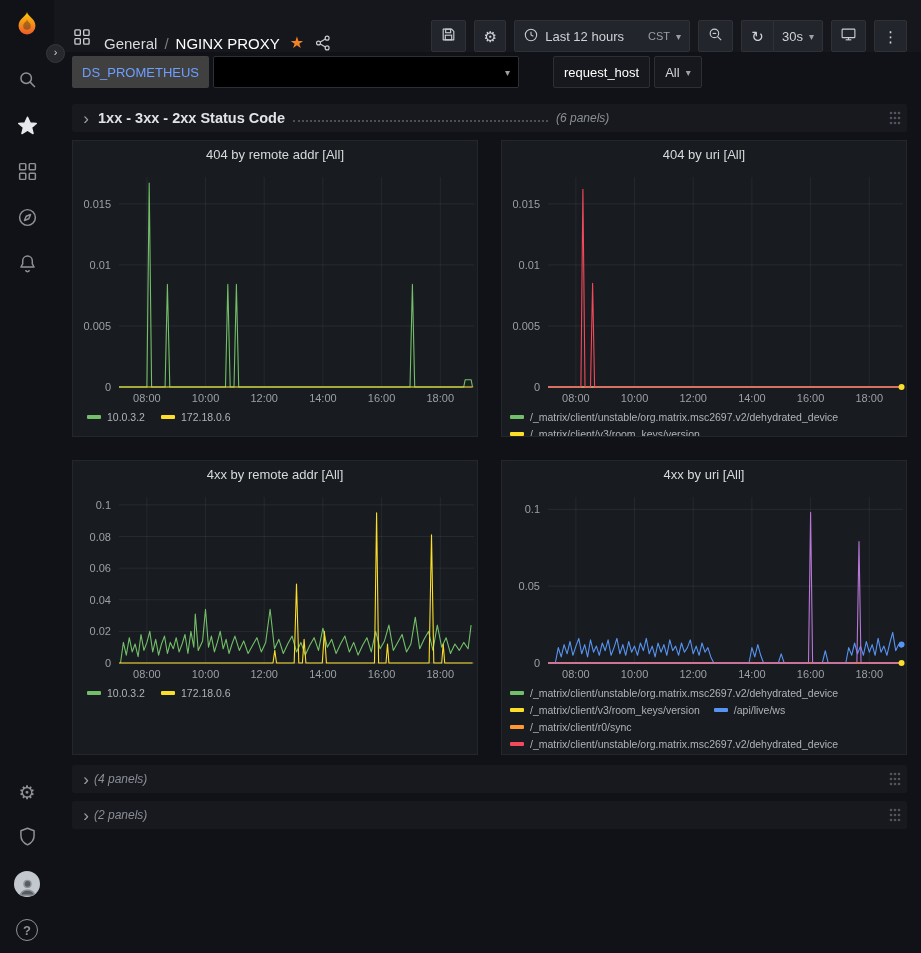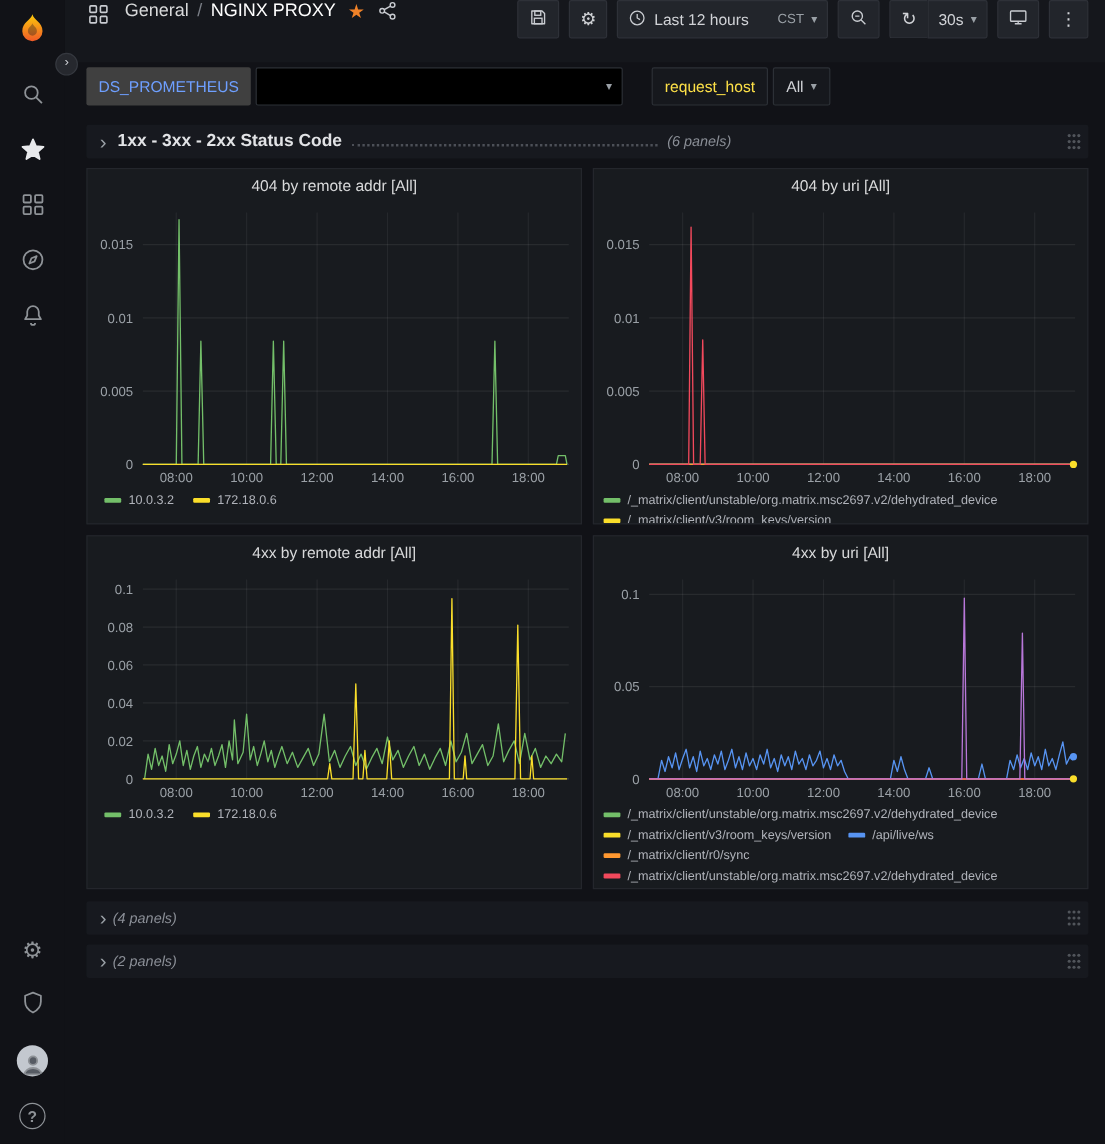--- a/index.html
+++ b/index.html
@@ -14,21 +14,21 @@
   .side-item.active svg{stroke:#e8e9ec;fill:#e8e9ec}
   .side-spacer{flex:1}
   .expand-btn{position:absolute;left:46px;top:44px;width:17px;height:17px;border-radius:50%;
     background:#26282e;border:1px solid #35383f;color:#d0d2d6;font-size:11px;line-height:15px;
     text-align:center;z-index:5;cursor:pointer}
   .avatar{width:26px;height:26px;border-radius:50%;background:#c3c8cf;overflow:hidden;display:flex;align-items:flex-end;justify-content:center}
   .help-circle{width:20px;height:20px;border-radius:50%;border:1.7px solid #8e9297;color:#8e9297;
     font-size:13px;display:flex;align-items:center;justify-content:center;font-weight:700}
   
   .main{flex:1;display:flex;flex-direction:column;min-width:0}
-  .topnav{height:52px;display:flex;align-items:flex-start;padding:0 14px 0 16px;background:#15171c;gap:8px}
+  .topnav{height:52px;display:flex;align-items:flex-end;padding:0 14px 0 16px;background:#15171c;gap:8px}
   .topnav .apps-btn{background:none;border:none;padding:2px;cursor:pointer}
   .topnav svg{stroke:#c9ccd1;fill:none;stroke-width:1.6}
   .breadcrumb{display:flex;align-items:center;gap:7px;font-size:15px;margin-left:2px;white-space:nowrap}
   .breadcrumb .sec{color:#d8d9da;cursor:pointer}
   .breadcrumb .sep{color:#7b7f87}
   .breadcrumb .ttl{color:#ffffff;font-weight:500;cursor:pointer}
   .fav-star{color:#f08228;font-size:16px;margin:0 2px;cursor:pointer}
   .share-ic{cursor:pointer;display:flex;align-items:center}
   .topnav-right{margin-left:auto;display:flex;align-items:center;gap:8px}
   .tbtn{height:32px;min-width:32px;display:flex;align-items:center;justify-content:center;gap:6px;
@@ -41,35 +41,35 @@
   .refresh-group .tbtn:first-child{border-top-right-radius:0;border-bottom-right-radius:0;border-right:none}
   .refresh-group .tbtn:last-child{border-top-left-radius:0;border-bottom-left-radius:0}
   
   .submenu{display:flex;align-items:center;padding:4px 14px 8px 18px;gap:4px}
   .var-label{height:32px;display:flex;align-items:center;padding:0 10px;background:#404040;
     border-radius:2px;color:#6e9fff;font-size:13px;font-weight:500;cursor:pointer}
   .var-select{width:288px;height:30px;background:#000;border:1px solid #2c3036;border-radius:2px;
     display:flex;align-items:center;justify-content:flex-end;padding:0 8px;cursor:pointer}
   .chip{height:30px;display:flex;align-items:center;gap:6px;padding:0 10px;border:1px solid #2c3036;
     border-radius:2px;font-size:13px;color:#d0d2d6;cursor:pointer;background:#16181d}
-  .chip.hostlbl{margin-left:20px;color:#fde047}
+  .chip.hostlbl{margin-left:30px;color:#ffffff}
   
   .dashboard{flex:1;padding:8px 14px 0 18px;overflow:hidden}
   .dash-row{display:flex;align-items:center;height:28px;margin-bottom:8px;border-radius:2px;
     padding:0 6px;cursor:pointer}
   .dash-row.collapsed{background:#17191f}
   .row-chev{color:#9aa0a6;font-size:17px;width:16px;text-align:center;line-height:1}
   .row-chev.open{display:inline-block;transform:rotate(90deg)}
   .row-left{display:flex;align-items:center;width:462px}
   .row-title{font-size:14.5px;font-weight:700;color:#e2e3e6;white-space:nowrap;margin-left:4px}
   .row-dots{flex:1;margin:0 8px;border-bottom:2px dotted #4c4f57;transform:translateY(3px)}
   .row-count{font-size:12px;font-style:italic;color:#8a8e96;white-space:nowrap}
   .row-drag{margin-left:auto;opacity:.85;cursor:grab;display:flex;align-items:center}
   
-  .panel-grid{display:grid;grid-template-columns:1fr 1fr;gap:9px;margin:2px 0 10px 0}
+  .panel-grid{display:grid;grid-template-columns:1fr 1fr;gap:23px;margin:2px 0 10px 0}
   .panel{background:#181b1f;border:1px solid #24262c;display:flex;flex-direction:column;overflow:hidden}
   .panel.h-tall{height:295px}
   .panel.h-short{height:293px}
   .panel-title{height:28px;line-height:28px;text-align:center;font-size:13px;font-weight:500;
     color:#d8d9da;cursor:pointer;flex-shrink:0;white-space:nowrap}
   .chart{width:100%;flex-shrink:0}
   .h-tall .chart{height:238px}
   .h-short .chart{height:194px}
   .chart svg{display:block}
   svg text{font-family:"Liberation Sans",sans-serif}

